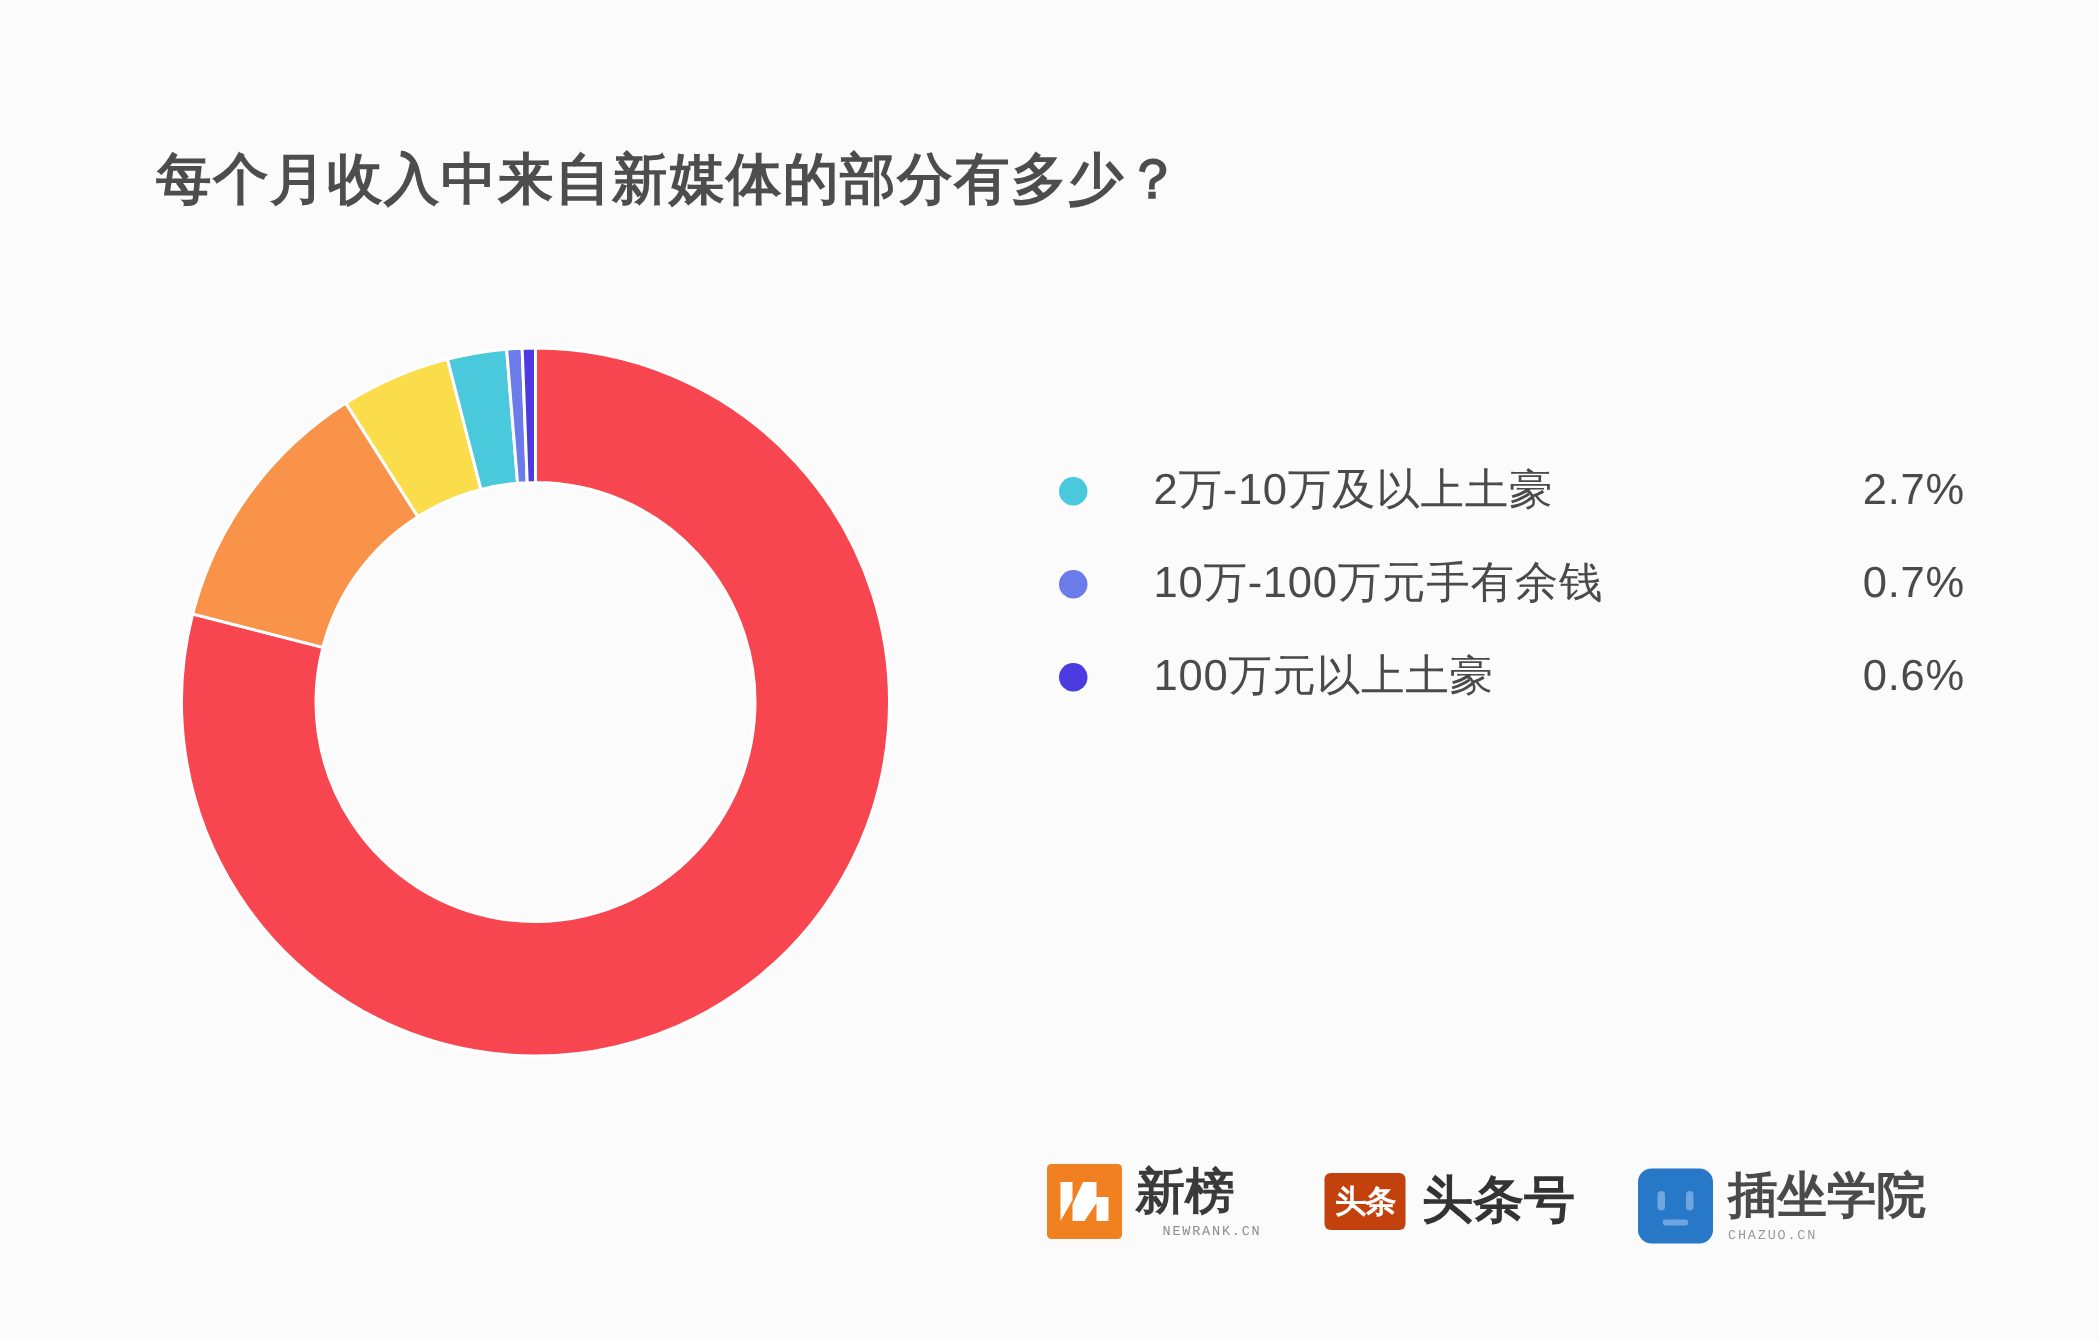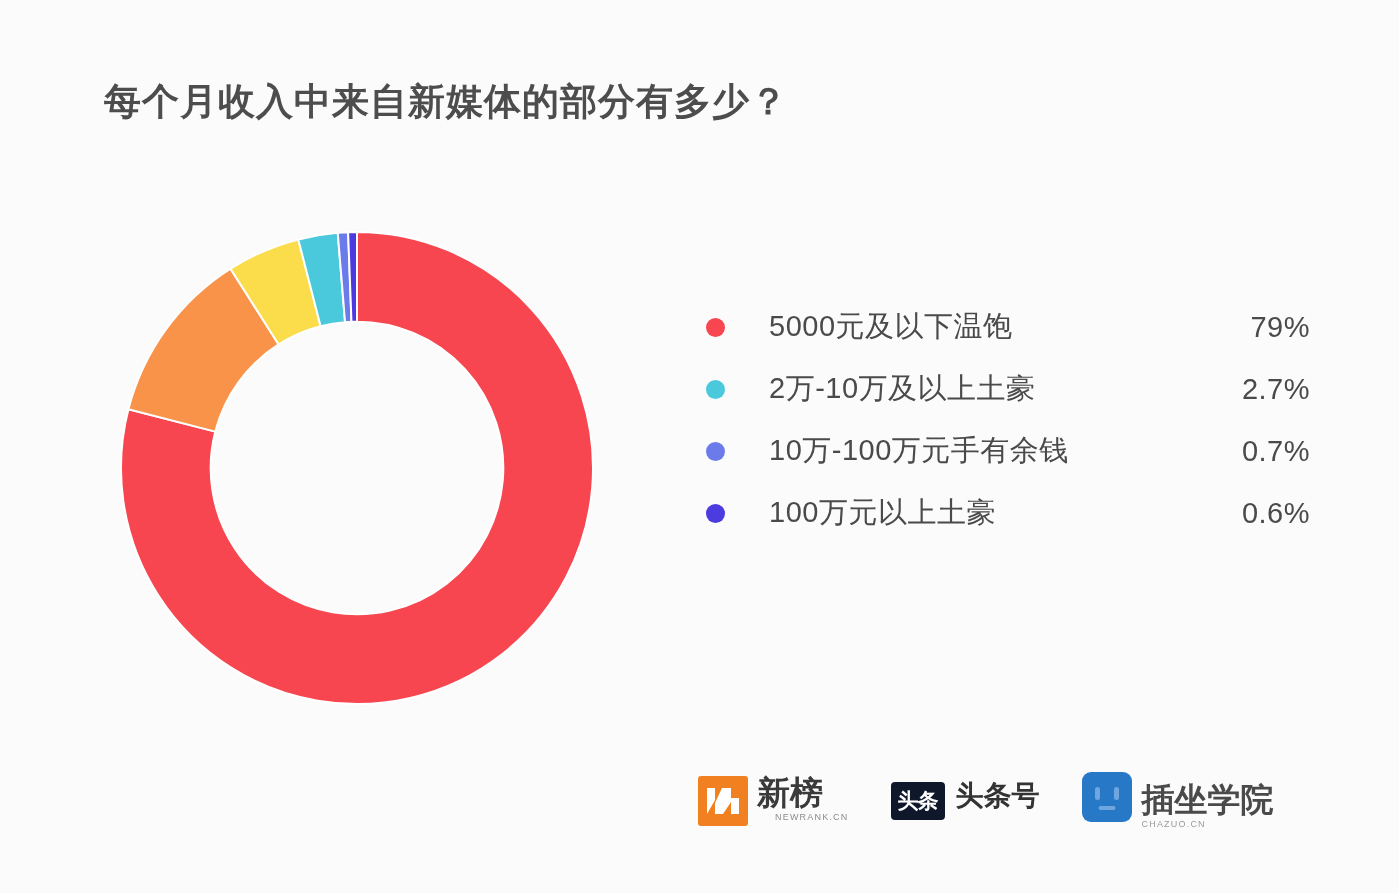--- a/index.html
+++ b/index.html
@@ -19,21 +19,21 @@
     position: relative;
     width: 1399px;
     height: 893px;
     background: #fbfbfb;
   }
 
   
   #chart-title {
     position: absolute;
     left: 104px;
-    top: 80px;
+    top: 98px;
     font-size: 37px;
     font-weight: bold;
     color: #4d4d4d;
     letter-spacing: 1px;
     white-space: nowrap;
     line-height: 1.2;
   }
 
   
   #donut-wrap {
@@ -87,21 +87,22 @@
   
   #footer-logos {
     position: absolute;
     left: 698px;
     top: 772px;
     display: flex;
     align-items: center;
   }
   .logo {
     display: flex;
-    align-items: flex-start;
+    align-items: flex-end;
+    font-family: Liberation Mono, monospace;
   }
   .logo-gap-1 { margin-right: 42px; }
   .logo-gap-2 { margin-right: 42px; }
 
   
   .nr-mark {
     width: 50px;
     height: 50px;
     background: #f08020;
     border-radius: 3px;
@@ -127,33 +128,33 @@
     color: #8c8c8c;
     letter-spacing: 1.2px;
     margin-top: 3px;
     padding-left: 18px;
   }
 
   
   .tt-mark {
     width: 54px;
     height: 38px;
-    background: #0f172a;
+    background: #c2410c;
     border-radius: 4px;
     color: #ffffff;
     font-size: 21px;
     font-weight: bold;
     display: flex;
     align-items: center;
     justify-content: center;
     letter-spacing: -1px;
     margin-right: 11px;
   }
   .tt-cn {
-    font-size: 28px;
+    font-size: 34px;
     font-weight: bold;
     color: #333333;
     line-height: 1.0;
   }
 
   
   .cz-mark {
     width: 50px;
     height: 50px;
     background: #2878c8;
@@ -215,25 +216,20 @@
           <path d="M 118.54487638495686 46.7386095815244 A 236 236 0 0 1 186.30918662909437 17.414373973643052 L 208.6116957100385 104.27691186365868 A 146.32 146.32 0 0 0 166.59782335867328 122.45793794054512 Z" fill="#fbdc4b" stroke="#ffffff" stroke-width="2"></path>
           <path d="M 186.30918662909437 17.414373973643052 A 236 236 0 0 1 225.74461566991494 10.786840983968943 L 233.06166171534724 100.16784141006076 A 146.32 146.32 0 0 0 208.6116957100385 104.27691186365868 Z" fill="#4bc9dc" stroke="#ffffff" stroke-width="2"></path>
           <path d="M 225.74461566991494 10.786840983968943 A 236 236 0 0 1 236.10511688989553 10.167684456820922 L 239.48517247173524 99.78396436322899 A 146.32 146.32 0 0 0 233.06166171534724 100.16784141006076 Z" fill="#6b7bea" stroke="#ffffff" stroke-width="2"></path>
           <path d="M 236.10511688989553 10.167684456820922 A 236 236 0 0 1 245.00000000000017 10 L 245.0000000000001 99.68 A 146.32 146.32 0 0 0 239.48517247173524 99.78396436322899 Z" fill="#4b3be0" stroke="#ffffff" stroke-width="2"></path>
         </g>
     </svg>
   </div>
 
   <div id="legend">
       <div class="legend-row">
-        <span class="legend-dot" style="background: rgb(247, 70, 79);"></span>
-        <span class="legend-label">5000元及以下温饱</span>
-        <span class="legend-value">79%</span>
-      </div>
-      <div class="legend-row">
         <span class="legend-dot" style="background: rgb(75, 201, 220);"></span>
         <span class="legend-label">2万-10万及以上土豪</span>
         <span class="legend-value">2.7%</span>
       </div>
       <div class="legend-row">
         <span class="legend-dot" style="background: rgb(107, 123, 234);"></span>
         <span class="legend-label">10万-100万元手有余钱</span>
         <span class="legend-value">0.7%</span>
       </div>
       <div class="legend-row">

